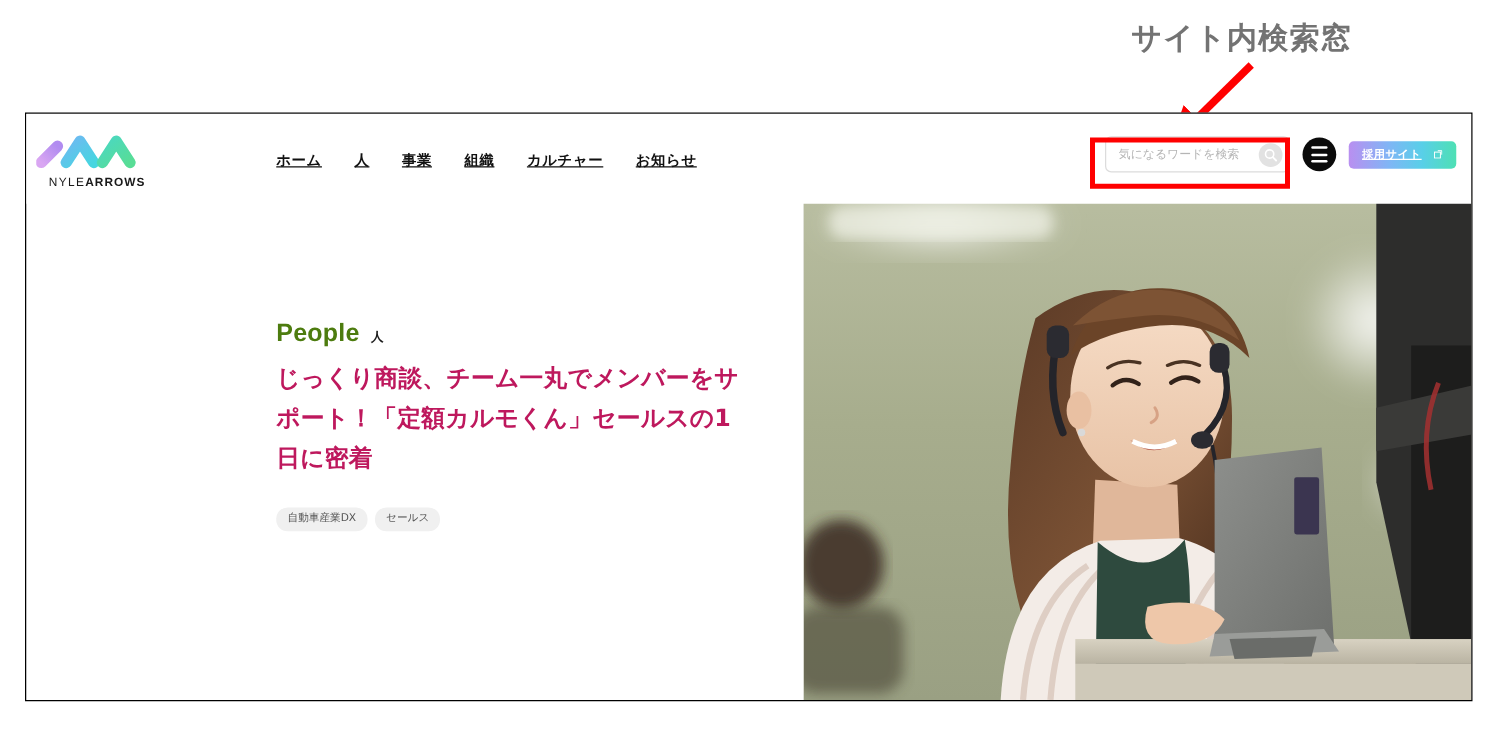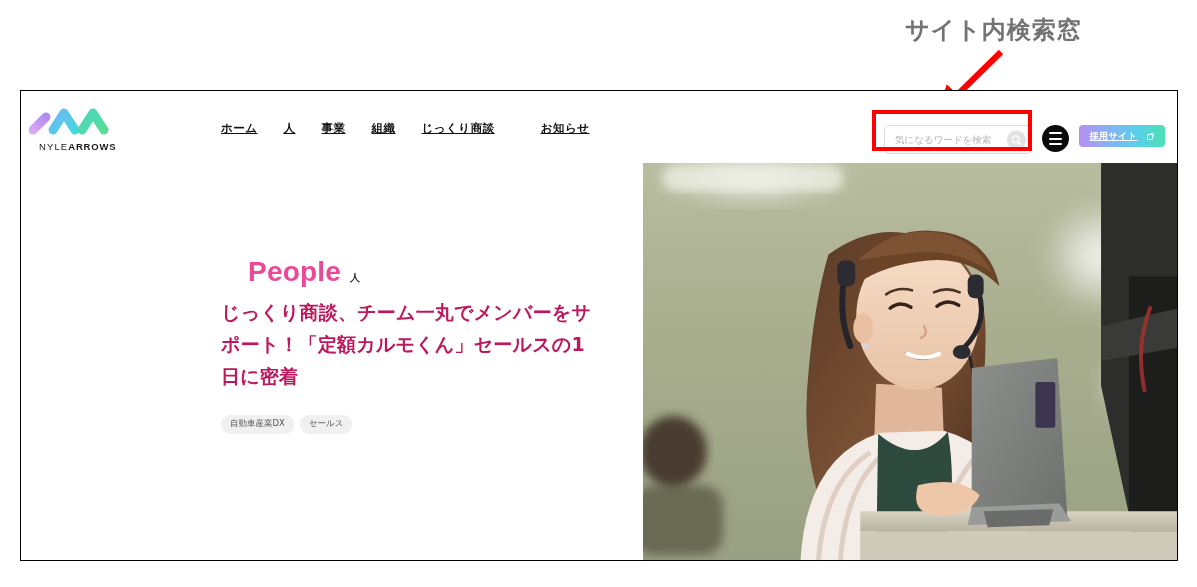--- a/index.html
+++ b/index.html
@@ -75,25 +75,25 @@
     font-size:11.5px;
     font-weight:bold;
     color:#111111;
     letter-spacing:0.5px;
     white-space:nowrap;
     cursor:pointer;
     padding:4px 0;
     margin-right:26px;
     font-family:Liberation Serif, serif;
   }
-  .nav-item:last-child{margin-right:0;margin-left:20px;}
+  .nav-item:last-child{margin-right:0;}
 
   #header-right{
-    position:absolute;right:12px;top:34px;
-    display:flex;align-items:flex-start;gap:10px;padding-left:48px;
+    position:absolute;right:12px;top:18px;
+    display:flex;align-items:center;gap:10px;padding-left:48px;
   }
 
   #search-box{
     position:relative;
     width:148px;height:29px;
     border:1px solid #dcdcdc;
     border-radius:5px;
     background:#ffffff;
     display:flex;align-items:center;
     box-sizing:border-box;
@@ -146,24 +146,23 @@
     overflow:hidden;
     background:#8d8f74;
   }
   #hero-text{
     position:absolute;left:200px;top:165px;width:380px;
   }
   #category-line{
     display:flex;align-items:baseline;gap:9px;margin-bottom:9px;
   }
   #category-en{
-    font-size:28px;font-weight:bold;color:#ec4899;
+    font-size:20px;font-weight:bold;color:#4d7c0f;
     letter-spacing:0.2px;
     font-family:"Liberation Sans",sans-serif;
-    margin-left:27px;
   }
   #category-ja{
     font-size:10px;font-weight:bold;color:#1a1a1a;
     font-family:"DejaVu Sans","Liberation Sans",sans-serif;
   }
   #hero-title{
     font-size:19px;font-weight:bold;color:#be185d;
     line-height:1.68;letter-spacing:0.2px;
     margin:0 0 22px 0;
     font-family:"DejaVu Sans","Liberation Sans",sans-serif;
@@ -344,21 +343,21 @@
       <span class="logo-wordmark">
         <span class="lw-light">NYLE</span><span class="lw-bold">ARROWS</span>
       </span>
     </a>
 
     <nav id="main-nav">
       <a class="nav-item" href="#">ホーム</a>
       <a class="nav-item" href="#">人</a>
       <a class="nav-item" href="#">事業</a>
       <a class="nav-item" href="#">組織</a>
-      <a class="nav-item" href="#">じっくり商談</a>
+      <a class="nav-item" href="#">カルチャー</a>
       <a class="nav-item" href="#">お知らせ</a>
     </nav>
 
     <div id="header-right">
 
       <div id="search-box">
         <input id="search-input" type="text" placeholder="気になるワードを検索" style="">
         <button id="search-submit">
           <svg width="11" height="11" viewBox="0 0 14 14" xmlns="http://www.w3.org/2000/svg">
             <circle cx="6" cy="6" r="4.2" stroke="#ffffff" stroke-width="1.6" fill="none"></circle>

